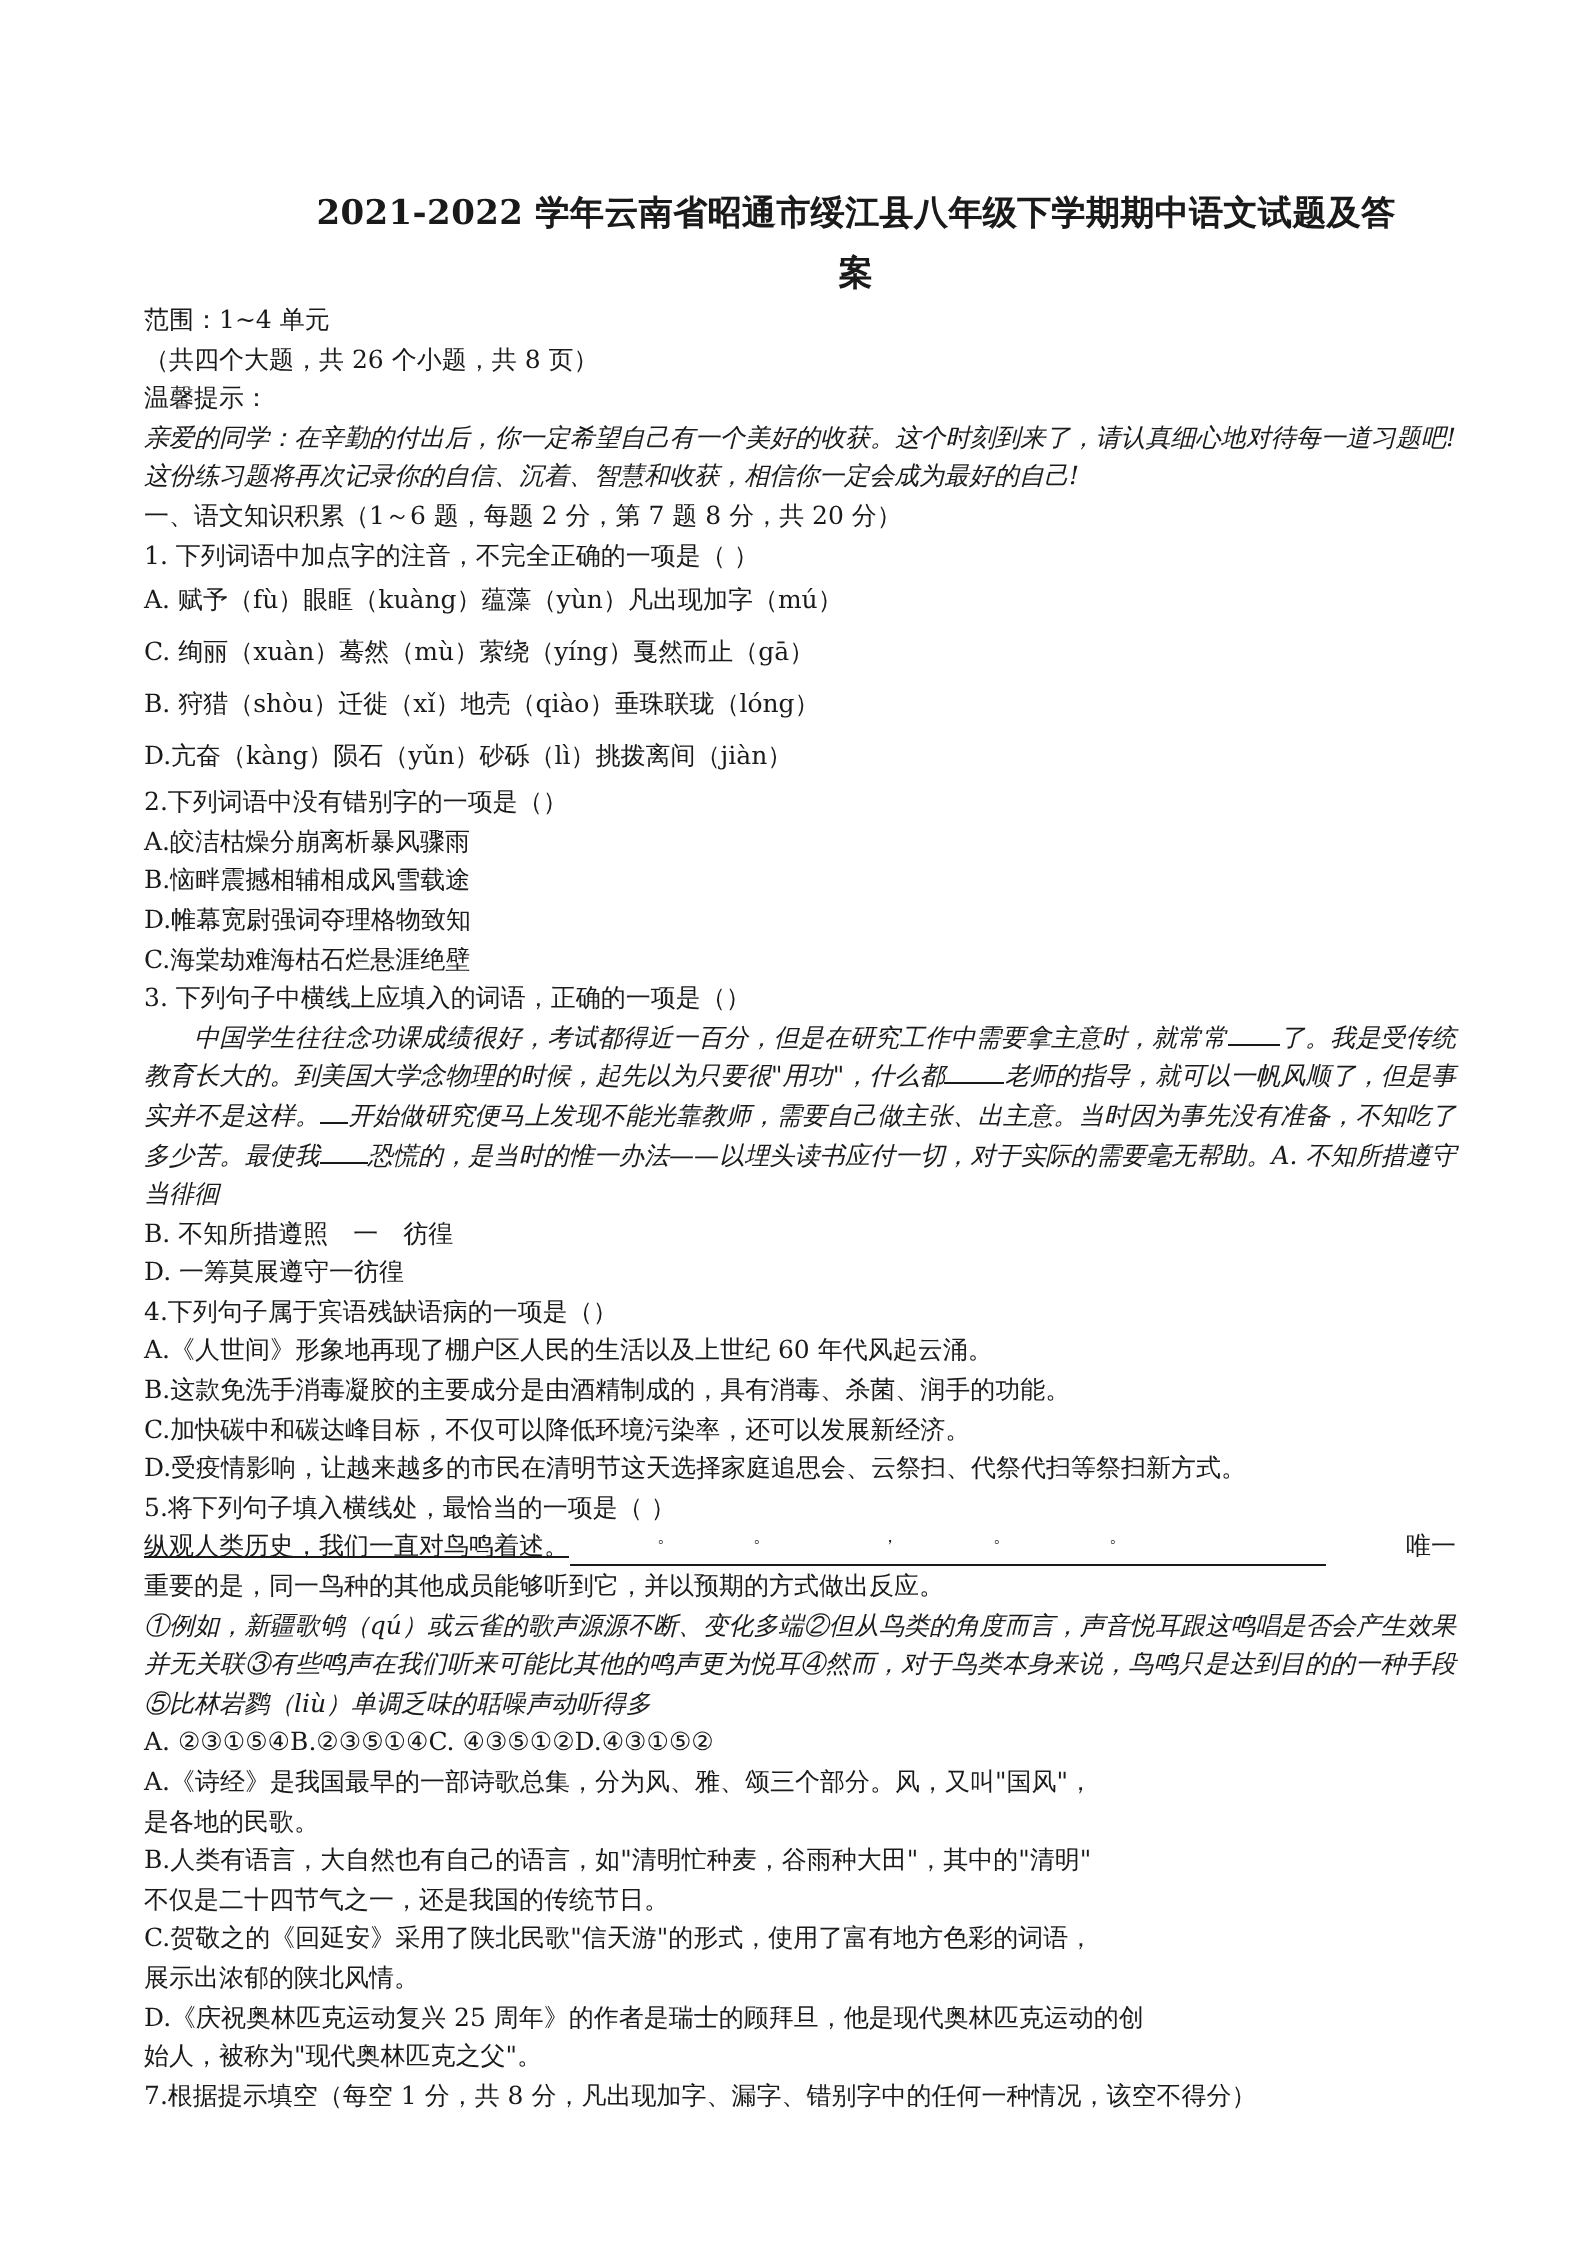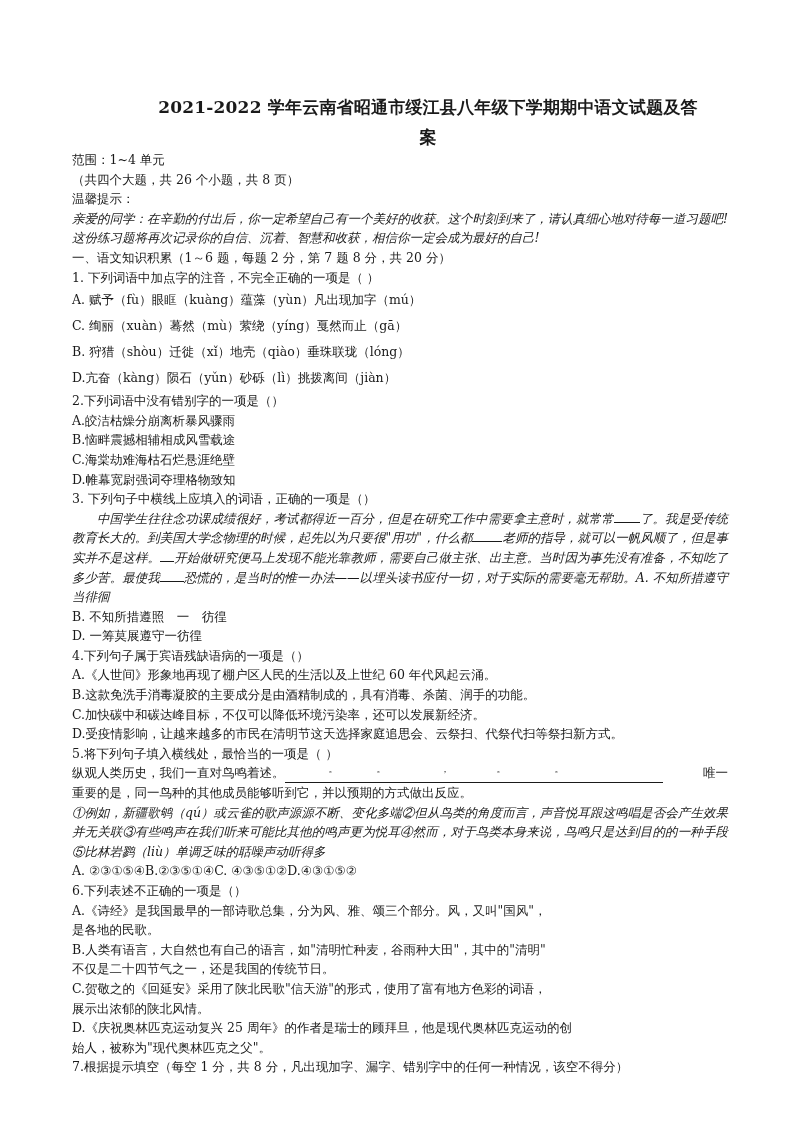--- a/index.html
+++ b/index.html
@@ -7,21 +7,21 @@
          font-family: "DejaVu Serif", "Liberation Serif", serif; color: #1a1a1a; }
   .page { position: absolute; left: 0; top: 0; width: 793px; height: 1122px; }
   .title { position: absolute; left: 60px; width: 680px; top: 92px; text-align: center;
            font-size: 17px; font-weight: bold; line-height: 30px; letter-spacing: 0.2px; margin-left: 28px; }
   .body { position: absolute; left: 72px; top: 150px; width: 656px; font-size: 12.5px; line-height: 19.6px; }
   .line { white-space: nowrap; height: 19.6px; }
   .opt { height: 26px; line-height: 26px; white-space: nowrap; }
   .para { white-space: normal; text-align: justify; font-style: italic; }
   .indent { text-indent: 2em; }
   .blank { display: inline-block; border-bottom: 1px solid #1a1a1a; height: 12px; vertical-align: baseline; }
-  .fillrow { white-space: nowrap; position: relative; height: 19.6px; }
+  .fillrow { white-space: nowrap; position: relative; height: 19.6px; text-decoration: underline; }
   .longline { display: inline-block; border-bottom: 1px solid #1a1a1a; width: 378px; height: 14px; position: relative; vertical-align: bottom; }
   .dotmark { position: absolute; bottom: 2px; font-size: 9px; }
 </style>
 </head>
 <body>
 
 <div class="page">
 
   <div class="title">
     <div>2021-2022 学年云南省昭通市绥江县八年级下学期期中语文试题及答</div>
@@ -37,22 +37,22 @@
 
     <div class="line">1. 下列词语中加点字的注音，不完全正确的一项是（ ）</div>
     <div class="opt">A. 赋予（fù）眼眶（kuàng）蕴藻（yùn）凡出现加字（mú）</div>
     <div class="opt">C. 绚丽（xuàn）蓦然（mù）萦绕（yíng）戛然而止（gā）</div>
     <div class="opt">B. 狩猎（shòu）迁徙（xǐ）地壳（qiào）垂珠联珑（lóng）</div>
     <div class="opt">D.亢奋（kàng）陨石（yǔn）砂砾（lì）挑拨离间（jiàn）</div>
 
     <div class="line">2.下列词语中没有错别字的一项是（）</div>
     <div class="line">A.皎洁枯燥分崩离析暴风骤雨</div>
     <div class="line">B.恼畔震撼相辅相成风雪载途</div>
+    <div class="line">D.帷幕宽尉强词夺理格物致知</div>
     <div class="line">C.海棠劫难海枯石烂悬涯绝壁</div>
-    <div class="line">D.帷幕宽尉强词夺理格物致知</div>
 
     <div class="line">3. 下列句子中横线上应填入的词语，正确的一项是（）</div>
     <div class="para indent">
       <span>中国学生往往念功课成绩很好，考试都得近一百分，但是在研究工作中需要拿主意时，就常常</span><span class="blank" style="width:26px"></span><span>了。我是受传统教育长大的。到美国大学念物理的时候，起先以为只要很"用功"，什么都</span><span class="blank" style="width:30px"></span><span>老师的指导，就可以一帆风顺了，但是事实并不是这样。</span><span class="blank" style="width:14px"></span><span>开始做研究便马上发现不能光靠教师，需要自己做主张、出主意。当时因为事先没有准备，不知吃了多少苦。最使我</span><span class="blank" style="width:24px"></span><span>恐慌的，是当时的惟一办法——以埋头读书应付一切，对于实际的需要毫无帮助。A. 不知所措遵守当徘徊</span>
     </div>
     <div class="line">B. 不知所措遵照　一　彷徨</div>
     <div class="line">D. 一筹莫展遵守一彷徨</div>
 
     <div class="line">4.下列句子属于宾语残缺语病的一项是（）</div>
     <div class="line">A.《人世间》形象地再现了棚户区人民的生活以及上世纪 60 年代风起云涌。</div>
@@ -61,21 +61,20 @@
     <div class="line">D.受疫情影响，让越来越多的市民在清明节这天选择家庭追思会、云祭扫、代祭代扫等祭扫新方式。</div>
 
     <div class="line">5.将下列句子填入横线处，最恰当的一项是（ ）</div>
     <div class="fillrow">
       <span>纵观人类历史，我们一直对鸟鸣着述。</span><span class="longline"><span class="dotmark" style="left:44px">。</span><span class="dotmark" style="left:92px">。</span><span class="dotmark" style="left:156px">，</span><span class="dotmark" style="left:212px">。</span><span class="dotmark" style="left:270px">。</span></span><span style="float:right">唯一</span>
     </div>
     <div class="line">重要的是，同一鸟种的其他成员能够听到它，并以预期的方式做出反应。</div>
     <div class="para">①例如，新疆歌鸲（qú）或云雀的歌声源源不断、变化多端②但从鸟类的角度而言，声音悦耳跟这鸣唱是否会产生效果并无关联③有些鸣声在我们听来可能比其他的鸣声更为悦耳④然而，对于鸟类本身来说，鸟鸣只是达到目的的一种手段⑤比林岩鹨（liù）单调乏味的聒噪声动听得多</div>
     <div class="line">A. ②③①⑤④B.②③⑤①④C. ④③⑤①②D.④③①⑤②</div>
 
-    <div class="line">6.下列表述不正确的一项是（）</div>
     <div class="line">A.《诗经》是我国最早的一部诗歌总集，分为风、雅、颂三个部分。风，又叫"国风"，</div>
     <div class="line">是各地的民歌。</div>
     <div class="line">B.人类有语言，大自然也有自己的语言，如"清明忙种麦，谷雨种大田"，其中的"清明"</div>
     <div class="line">不仅是二十四节气之一，还是我国的传统节日。</div>
     <div class="line">C.贺敬之的《回延安》采用了陕北民歌"信天游"的形式，使用了富有地方色彩的词语，</div>
     <div class="line">展示出浓郁的陕北风情。</div>
     <div class="line">D.《庆祝奥林匹克运动复兴 25 周年》的作者是瑞士的顾拜旦，他是现代奥林匹克运动的创</div>
     <div class="line">始人，被称为"现代奥林匹克之父"。</div>
 
     <div class="line">7.根据提示填空（每空 1 分，共 8 分，凡出现加字、漏字、错别字中的任何一种情况，该空不得分）</div>

